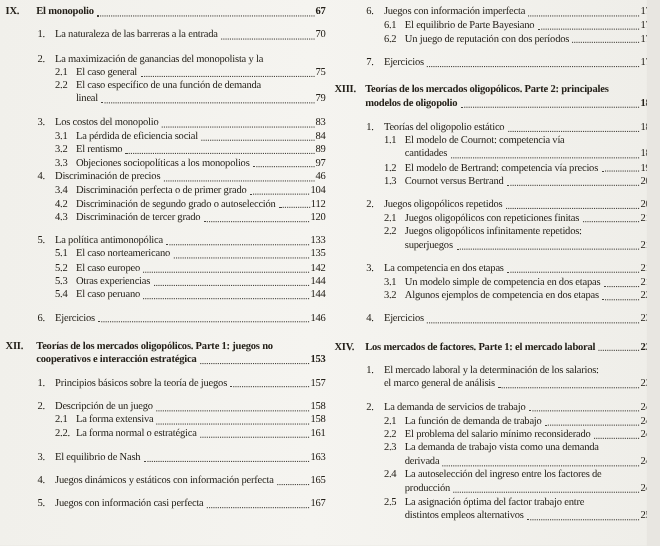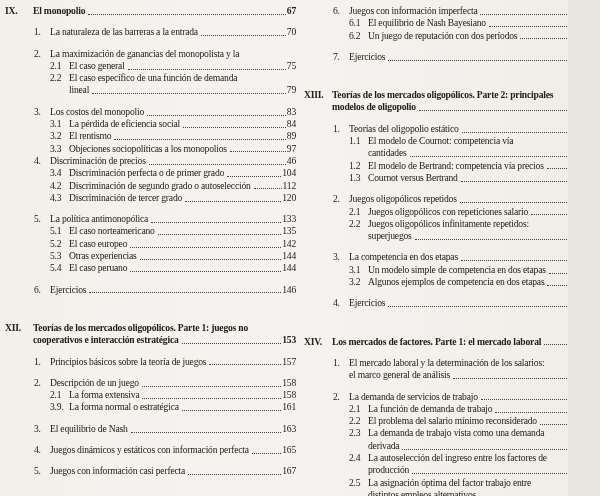--- a/index.html
+++ b/index.html
@@ -7,20 +7,21 @@
     width: 600px; height: 496px;
     background: #e8e6e1;
     font-family: "Liberation Serif", "DejaVu Serif", serif;
   }
   .page {
     position: relative;
     width: 568px; height: 496px;
     background: linear-gradient(90deg, #f1f0eb 0%, #f5f4f0 48%, #efeee9 100%);
     color: #242019;
     overflow: hidden;
+    padding-left: 20px;
   }
   .col { position: absolute; top: 5px; }
   .col-left  { left: 5px;   width: 291px; }
   .col-right { left: 304px; width: 292px; }
 
   .entry {
     display: flex;
     font-size: 9.6px;
     line-height: 12.3px;
     letter-spacing: -0.2px;
@@ -35,21 +36,21 @@
   .txt { flex: 0 1 auto; }
   .dots {
     flex: 1 1 auto;
     min-width: 5px;
     border-bottom: 1px dotted #45423c;
     align-self: flex-end;
     margin: 0 1px 2.5px 3px;
   }
   .pg { flex: 0 0 auto; }
   .gap-normal { margin-top: 9px; }
-  .gap-large  { margin-top: 26px; }
+  .gap-large  { margin-top: 13px; }
 </style>
 </head>
 <body>
 
 <div class="page">
   <div class="col col-left">
       <div class="entry chapter">
         <span class="num">IX.</span>
         <span class="body">
           <span class="tline">
@@ -277,21 +278,21 @@
         <span class="num">2.1</span>
         <span class="body">
           <span class="tline">
             <span class="txt">La forma extensiva</span>
             <span class="dots"></span>
             <span class="pg">158</span>
           </span>
         </span>
       </div>
       <div class="entry sub">
-        <span class="num">3.9.</span>
+        <span class="num">2.2.</span>
         <span class="body">
           <span class="tline">
             <span class="txt">La forma normal o estratégica</span>
             <span class="dots"></span>
             <span class="pg">161</span>
           </span>
         </span>
       </div>
       <div class="entry section gap-normal">
         <span class="num">3.</span>
@@ -332,21 +333,21 @@
             <span class="txt">Juegos con información imperfecta</span>
             <span class="dots"></span>
             <span class="pg">171</span>
           </span>
         </span>
       </div>
       <div class="entry sub">
         <span class="num">6.1</span>
         <span class="body">
           <span class="tline">
-            <span class="txt">El equilibrio de Nash Bayesiano</span>
+            <span class="txt">El equilibrio de Parte Bayesiano</span>
             <span class="dots"></span>
             <span class="pg">171</span>
           </span>
         </span>
       </div>
       <div class="entry sub">
         <span class="num">6.2</span>
         <span class="body">
           <span class="tline">
             <span class="txt">Un juego de reputación con dos períodos</span>
@@ -428,21 +429,21 @@
             <span class="txt">Juegos oligopólicos repetidos</span>
             <span class="dots"></span>
             <span class="pg">209</span>
           </span>
         </span>
       </div>
       <div class="entry sub">
         <span class="num">2.1</span>
         <span class="body">
           <span class="tline">
-            <span class="txt">Juegos oligopólicos con repeticiones salario</span>
+            <span class="txt">Juegos oligopólicos con repeticiones finitas</span>
             <span class="dots"></span>
             <span class="pg">210</span>
           </span>
         </span>
       </div>
       <div class="entry sub">
         <span class="num">2.2</span>
         <span class="body">
           <span class="tline">
             <span class="txt">Juegos oligopólicos infinitamente repetidos:</span>

